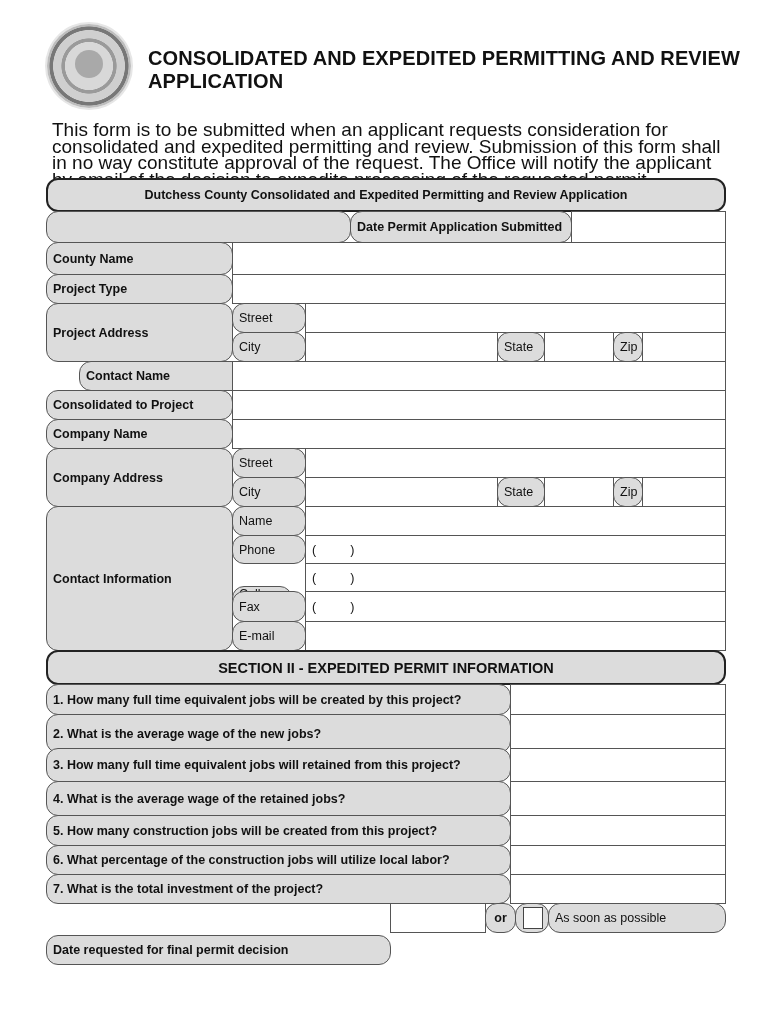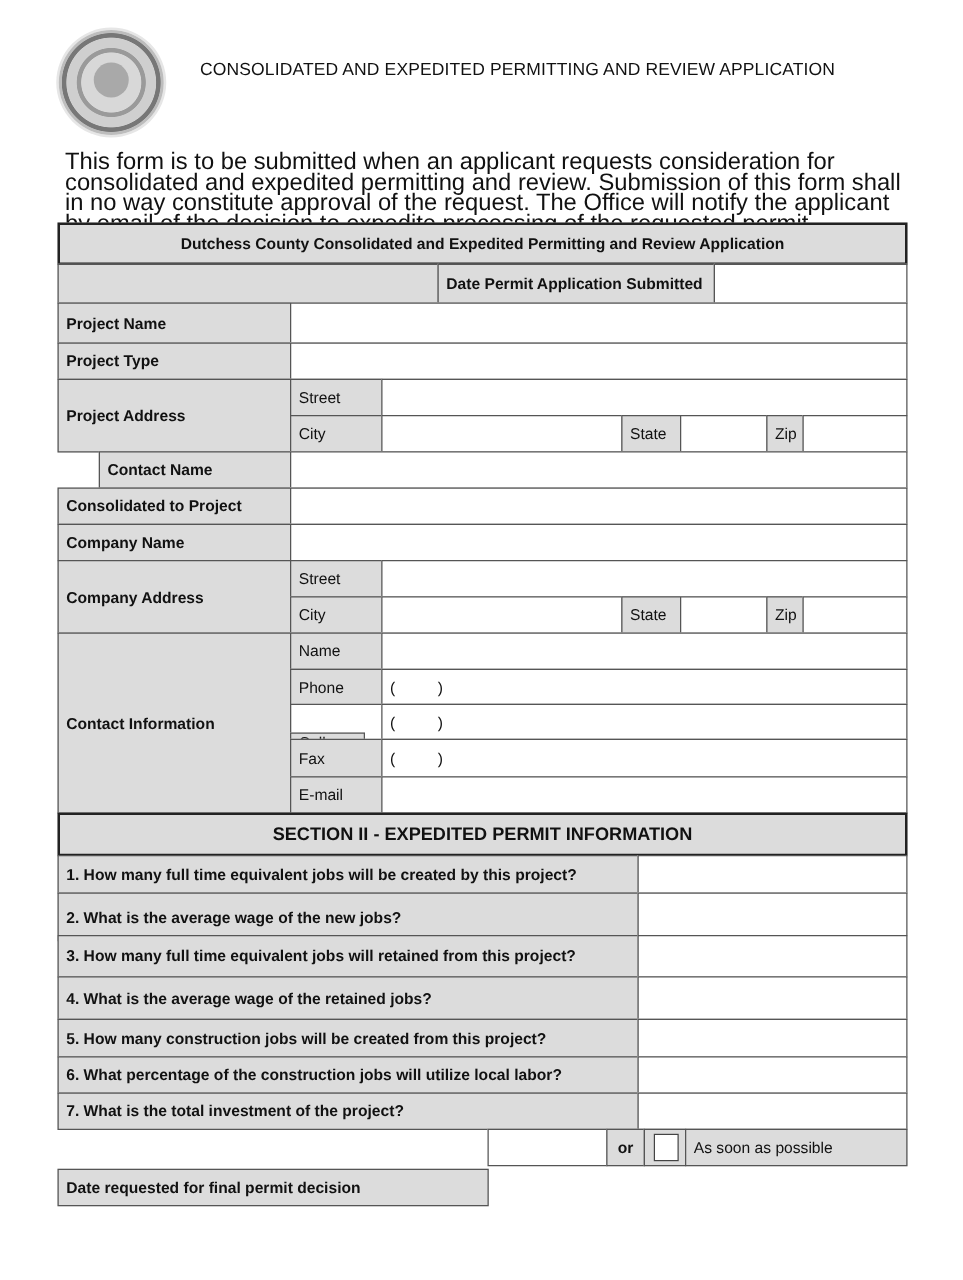--- a/index.html
+++ b/index.html
@@ -1,24 +1,24 @@
 <!DOCTYPE html>
 <html><head>
 <meta charset="utf-8">
 <style>
   html,body{margin:0;padding:0;background:#fff;}
   body{width:770px;height:1024px;position:relative;font-family:"Liberation Sans",sans-serif;color:#111;overflow:hidden;}
   .seal{position:absolute;left:47px;top:24px;width:84px;height:84px;border-radius:50%;
     background:radial-gradient(circle,#d8d8d8 0 40%,#9a9a9a 41% 46%,#cfcfcf 47% 60%,#777 61% 66%,#bdbdbd 67% 100%);
     box-shadow:0 0 0 2px #e6e6e6;}
   .seal .inner{position:absolute;left:28px;top:26px;width:28px;height:28px;border-radius:50%;background:#a9a9a9;}
-  .title{position:absolute;left:160px;top:47px;font-size:14px;font-weight:normal;letter-spacing:0.1px;}
+  .title{position:absolute;left:148px;top:47px;font-size:20px;font-weight:bold;letter-spacing:0.1px;}
   .intro{position:absolute;left:52px;top:122px;width:680px;font-size:19px;line-height:16.5px;}
   .cell{position:absolute;box-sizing:border-box;border:1px solid #555;font-size:12.5px;display:flex;align-items:center;}
-  .g{background:#dcdcdc;}
+  .g{background:#dcdcdc;border-radius:12px;}
   .w{background:#fff;}
   .b{font-weight:bold;}
   .pad{padding-left:6px;}
   .ctr{justify-content:center;}
   .thick{border:2px solid #222;}
   .paren{display:flex;gap:34px;padding-left:6px;}
   .chk{position:absolute;left:523px;top:907px;width:20px;height:22px;border:1px solid #444;background:#fff;box-sizing:border-box;}
 </style>
 </head>
 <body>
@@ -27,21 +27,21 @@
     <div class="inner"></div>
   </div>
 <div class="title">CONSOLIDATED AND EXPEDITED PERMITTING AND REVIEW APPLICATION</div>
 <div class="intro">This form is to be submitted when an applicant requests consideration for consolidated and expedited permitting and review. Submission of this form shall in no way constitute approval of the request. The Office will notify the applicant by email of the decision to expedite processing of the requested permit application.</div>
 
 <div class="cell g b ctr thick" style="left:46px;top:178px;width:680px;height:34px;">Dutchess County Consolidated and Expedited Permitting and Review Application</div>
 <div class="cell g" style="left:46px;top:211px;width:305px;height:32px;"></div>
 <div class="cell g b pad" style="left:350px;top:211px;width:222px;height:32px;">Date Permit Application Submitted</div>
 <div class="cell w" style="left:571px;top:211px;width:155px;height:32px;"></div>
 
-<div class="cell g b pad" style="left:46px;top:242px;width:187px;height:33px;">Project Name</div>
+<div class="cell g b pad" style="left:46px;top:242px;width:187px;height:33px;">County Name</div>
 <div class="cell w" style="left:232px;top:242px;width:494px;height:33px;"></div>
 <div class="cell g b pad" style="left:46px;top:274px;width:187px;height:30px;">Project Type</div>
 <div class="cell w" style="left:232px;top:274px;width:494px;height:30px;"></div>
 
 <div class="cell g b pad" style="left:46px;top:303px;width:187px;height:59px;">Project Address</div>
 <div class="cell g pad" style="left:232px;top:303px;width:74px;height:30px;">Street</div>
 <div class="cell w" style="left:305px;top:303px;width:421px;height:30px;"></div>
 <div class="cell g pad" style="left:232px;top:332px;width:74px;height:30px;">City</div>
 <div class="cell w" style="left:305px;top:332px;width:193px;height:30px;"></div>
 <div class="cell g pad" style="left:497px;top:332px;width:48px;height:30px;">State</div>

